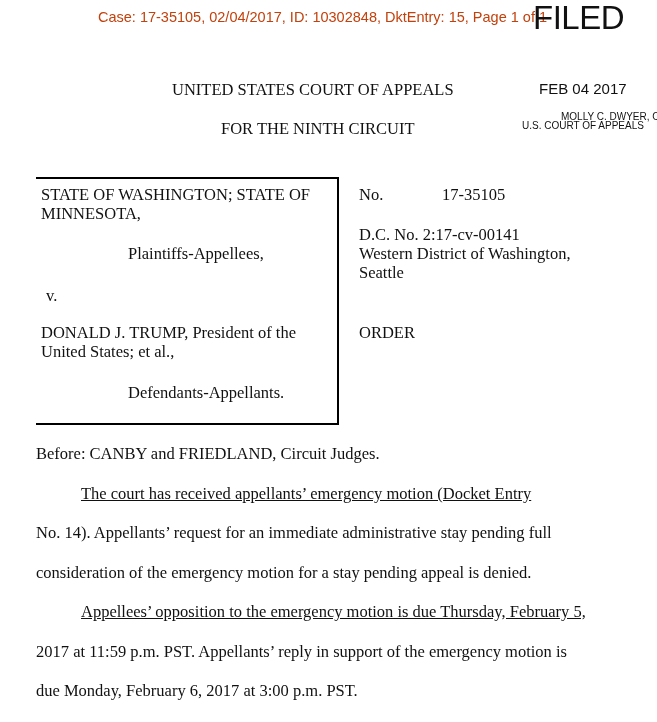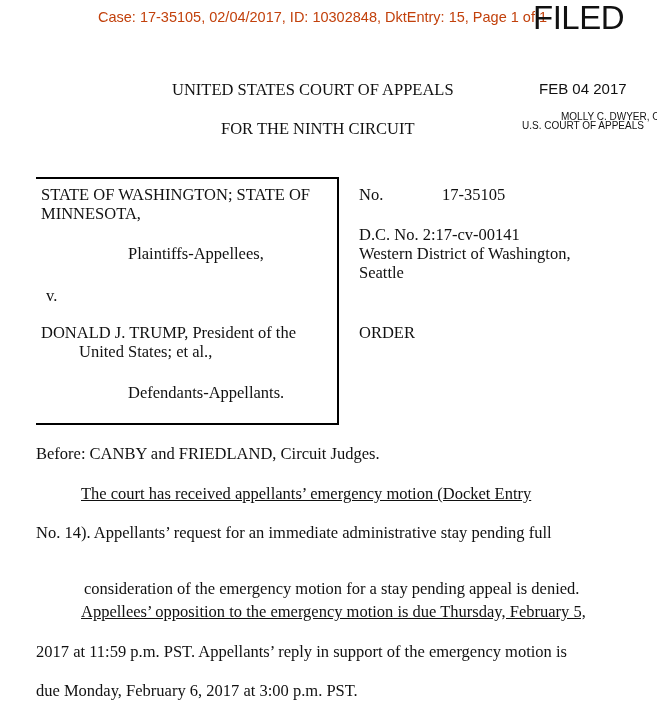--- a/index.html
+++ b/index.html
@@ -103,29 +103,29 @@
 
 <div class="abs court-title">UNITED STATES COURT OF APPEALS</div>
 <div class="abs circuit-title">FOR THE NINTH CIRCUIT</div>
 
 <div class="caption-box"></div>
 <div class="caption-text" style="left:41px; top:185px;text-align:right;">STATE OF WASHINGTON; STATE OF</div>
 <div class="caption-text" style="left:41px; top:204px;">MINNESOTA,</div>
 <div class="caption-text" style="left:128px; top:244px;">Plaintiffs-Appellees,</div>
 <div class="caption-text" style="left:46px; top:286px;">v.</div>
 <div class="caption-text" style="left:41px; top:323px;">DONALD J. TRUMP, President of the</div>
-<div class="caption-text" style="left:41px; top:342px;margin-left:38px;">United States; et al.,</div>
+<div class="caption-text" style="left:41px; top:342px;">United States; et al.,</div>
 <div class="caption-text" style="left:128px; top:383px;">Defendants-Appellants.</div>
 
 <div class="right-text" style="left:359px; top:185px;">No.</div>
 <div class="right-text" style="left:403px; top:185px;margin-left:39px;">17-35105</div>
 <div class="right-text" style="left:359px; top:225px;">D.C. No. 2:17-cv-00141</div>
 <div class="right-text" style="left:359px; top:244px;">Western District of Washington,</div>
 <div class="right-text" style="left:359px; top:263px;">Seattle</div>
 <div class="right-text" style="left:359px; top:323px;">ORDER</div>
 
 <div class="body-line" style="top:444px;">Before:  CANBY and FRIEDLAND, Circuit Judges.</div>
 <div class="body-line indent" style="top:484px;">The court has received appellants’ emergency motion (Docket Entry</div>
 <div class="body-line" style="top:523px;">No. 14).  Appellants’ request for an immediate administrative stay pending full</div>
-<div class="body-line" style="top:579px;margin-left:48px;">consideration of the emergency motion for a stay pending appeal is denied.</div>
+<div class="body-line" style="top:563px;">consideration of the emergency motion for a stay pending appeal is denied.</div>
 <div class="body-line indent" style="top:602px;">Appellees’ opposition to the emergency motion is due Thursday, February 5,</div>
 <div class="body-line" style="top:642px;">2017 at 11:59 p.m. PST.  Appellants’ reply in support of the emergency motion is</div>
 <div class="body-line" style="top:681px;">due Monday, February 6, 2017 at 3:00 p.m. PST.</div>
 
 </body></html>

